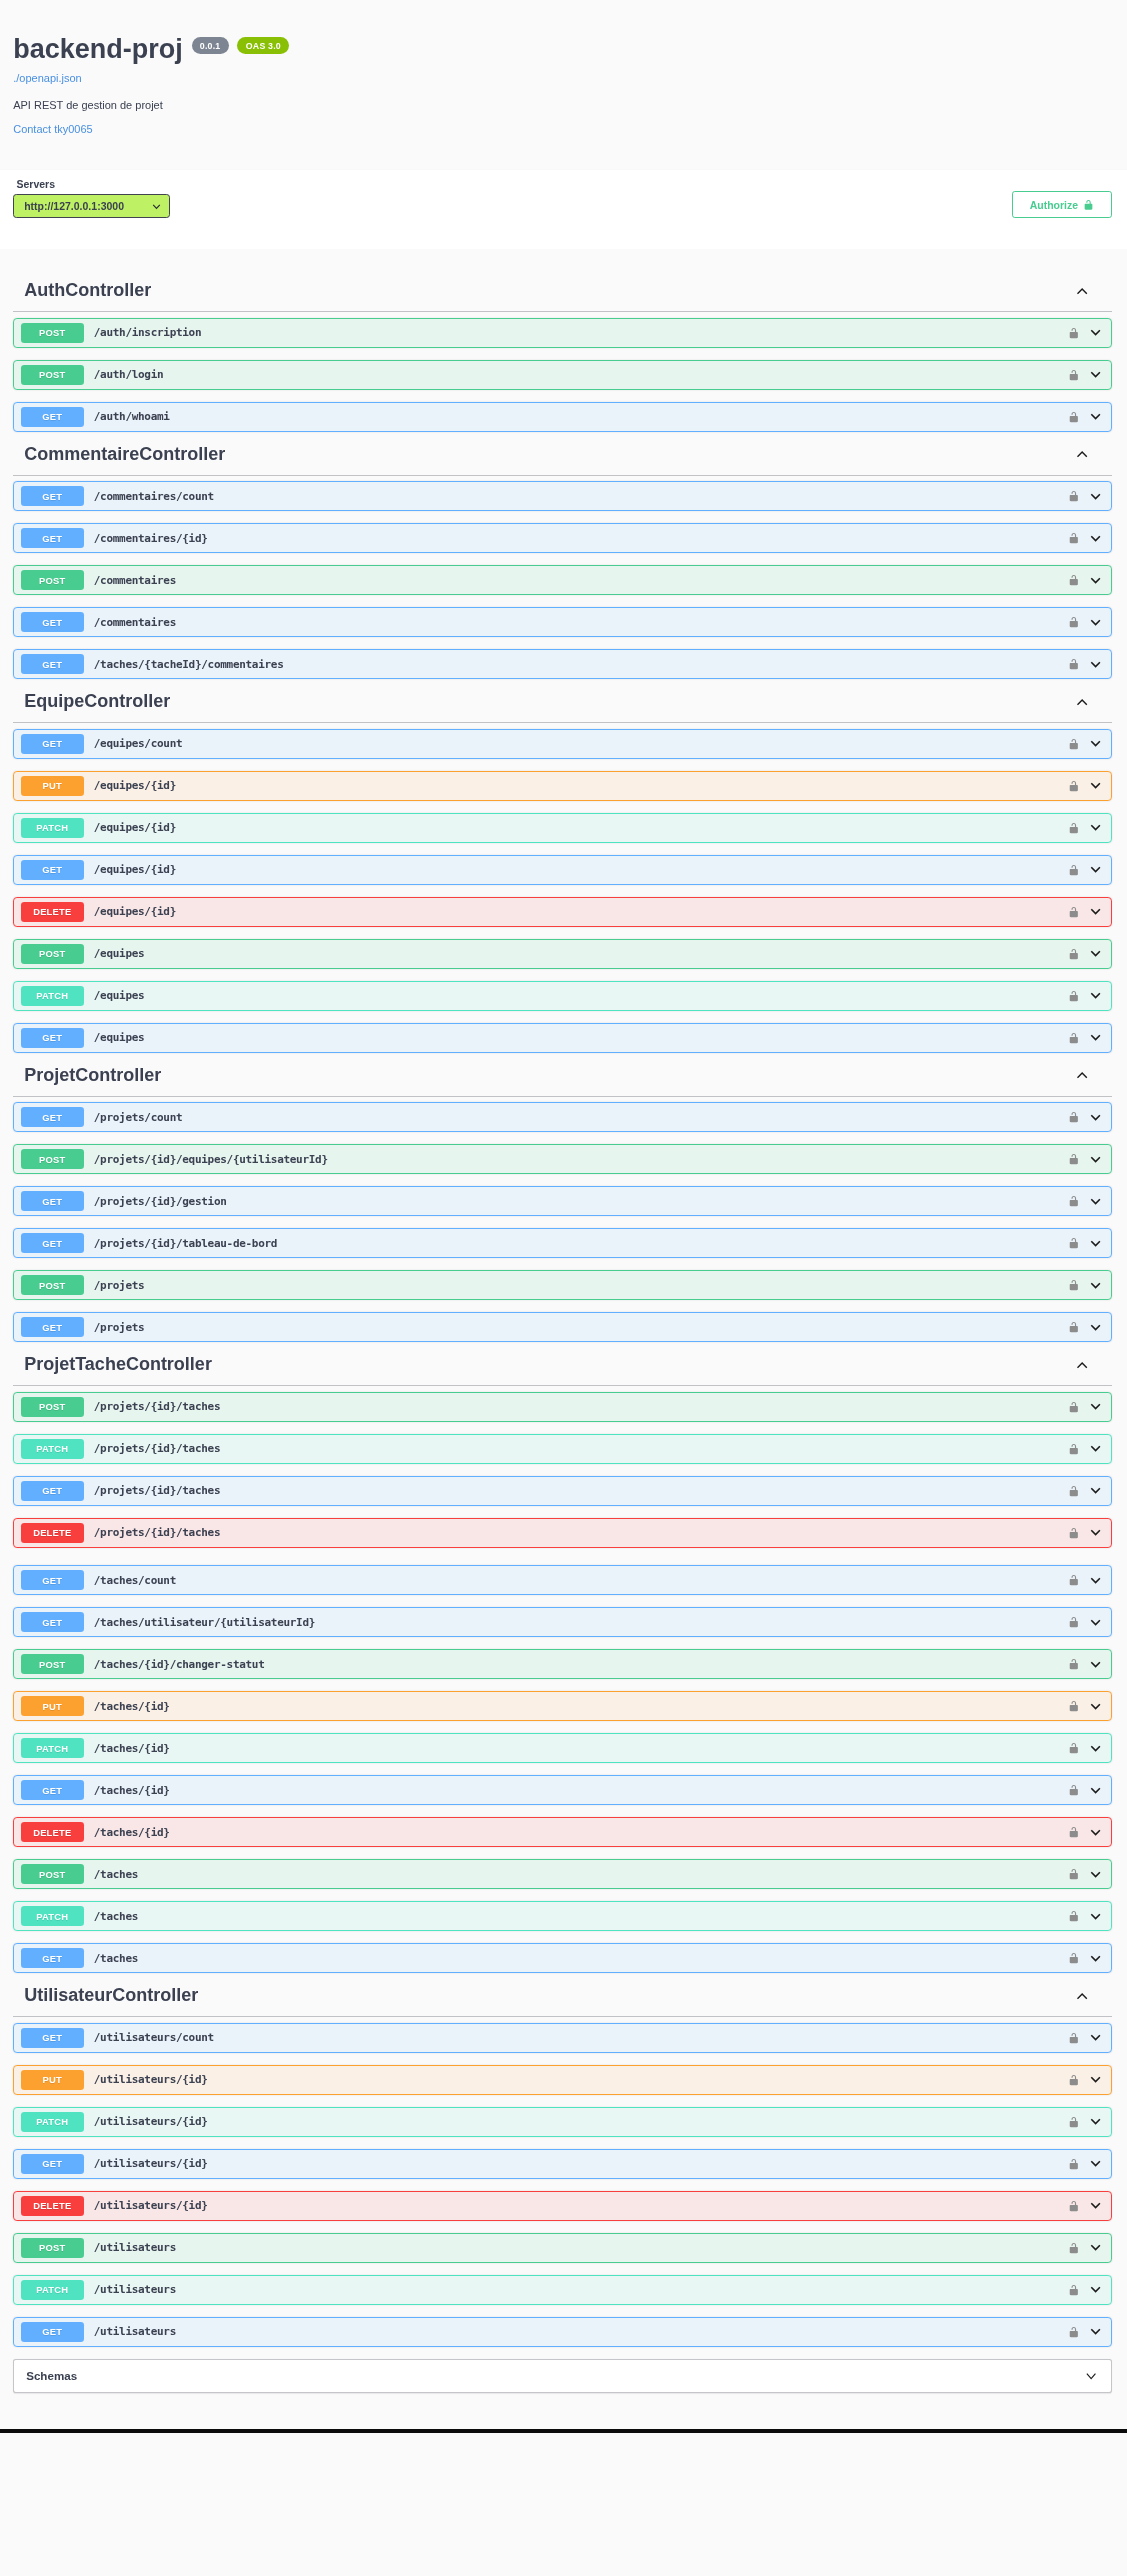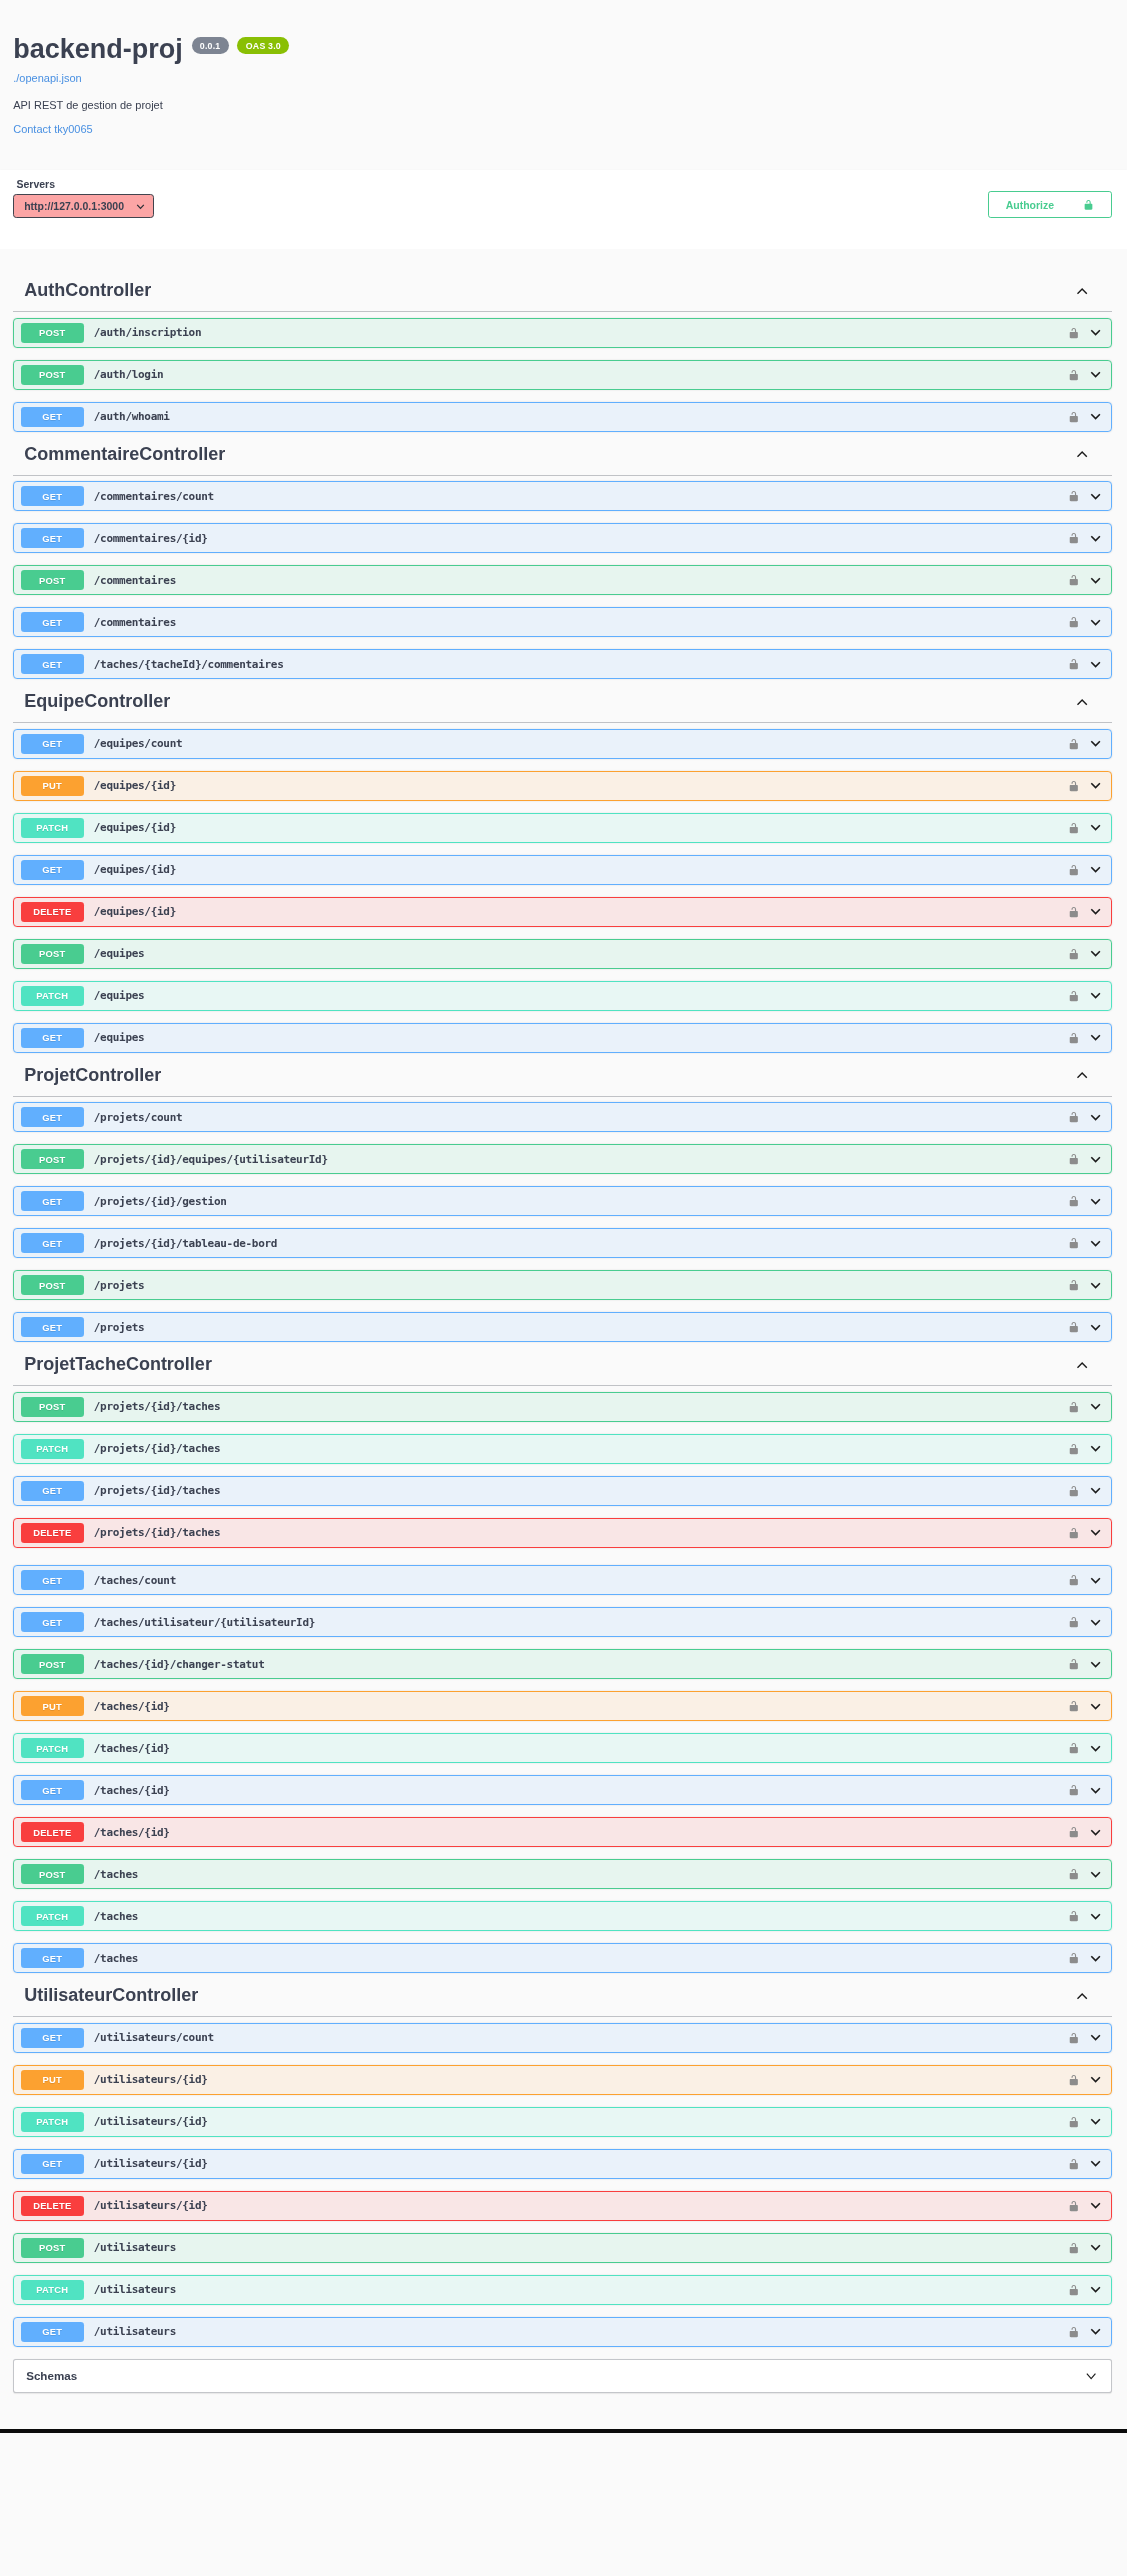--- a/index.html
+++ b/index.html
@@ -20,30 +20,30 @@
   .contact{margin-top:11px;}
   
   .scheme{
     background:#fff;
     box-shadow:0 0.6px 1.7px rgba(0,0,0,.18);
     padding:7.7px 15.4px 31px 13.2px;
     display:flex;justify-content:space-between;align-items:flex-end;
   }
   .servers-label{font-size:10.5px;font-weight:bold;margin:0 0 4.4px 3.3px;}
   .server-select{
-    width:141px;height:24px;box-sizing:border-box;
-    border:1.7px solid #41444e;border-radius:3.3px;background:#fca5a5;
+    width:157px;height:24px;box-sizing:border-box;
+    border:1.7px solid #41444e;border-radius:3.3px;background:#bef264;
     display:flex;align-items:center;justify-content:space-between;
     padding:0 7.7px 0 10px;font-weight:bold;font-size:10.5px;cursor:pointer;
   }
   .authorize-btn{
     height:26.4px;box-sizing:border-box;
     border:1.1px solid #49cc90;border-radius:2.8px;background:transparent;
     color:#49cc90;font-weight:bold;font-size:10.5px;
-    display:flex;align-items:center;gap:29px;padding:0 16.5px;cursor:pointer;
+    display:flex;align-items:center;gap:5px;padding:0 16.5px;cursor:pointer;
     margin-bottom:0.6px;font-family:"Liberation Sans",sans-serif;
   }
   
   .main{padding:31px 15.4px 0 13.2px;background:#fafafa;}
   .filter-input{
     display:block;width:100%;box-sizing:border-box;height:30px;
     border:1.1px solid #d8dde7;border-radius:2.8px;background:#fff;
     font-size:10.5px;color:#3b4151;padding:0 8.8px;outline:none;
     font-family:"Liberation Sans",sans-serif;margin-bottom:24px;
   }

